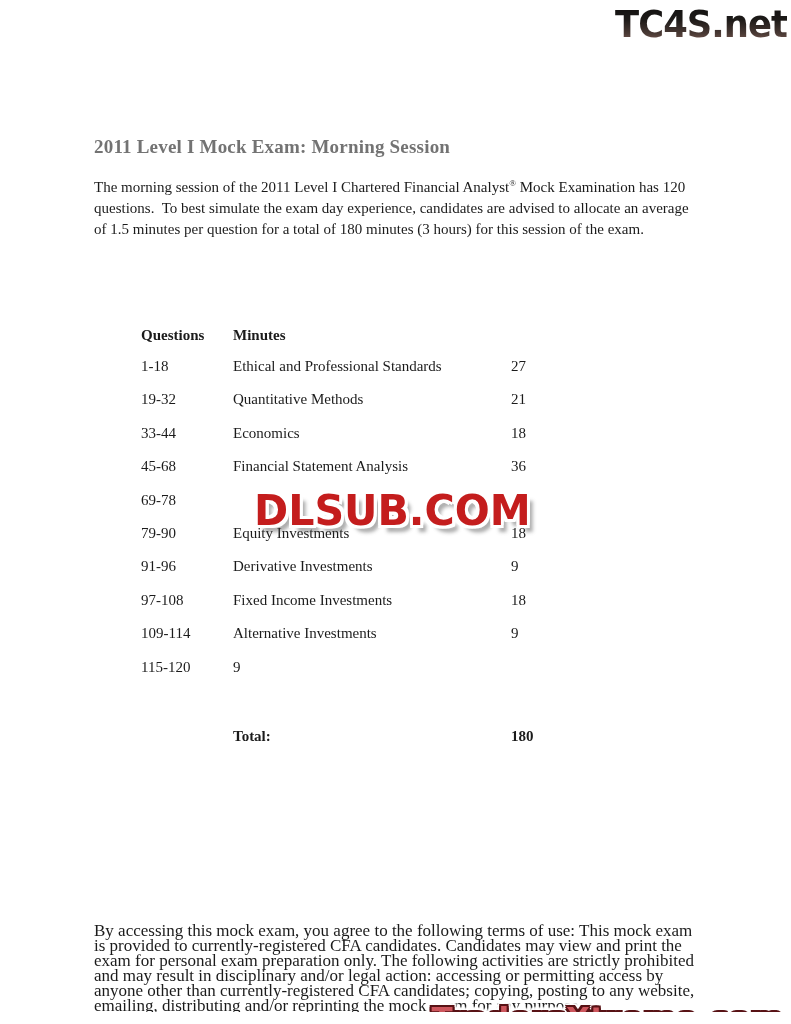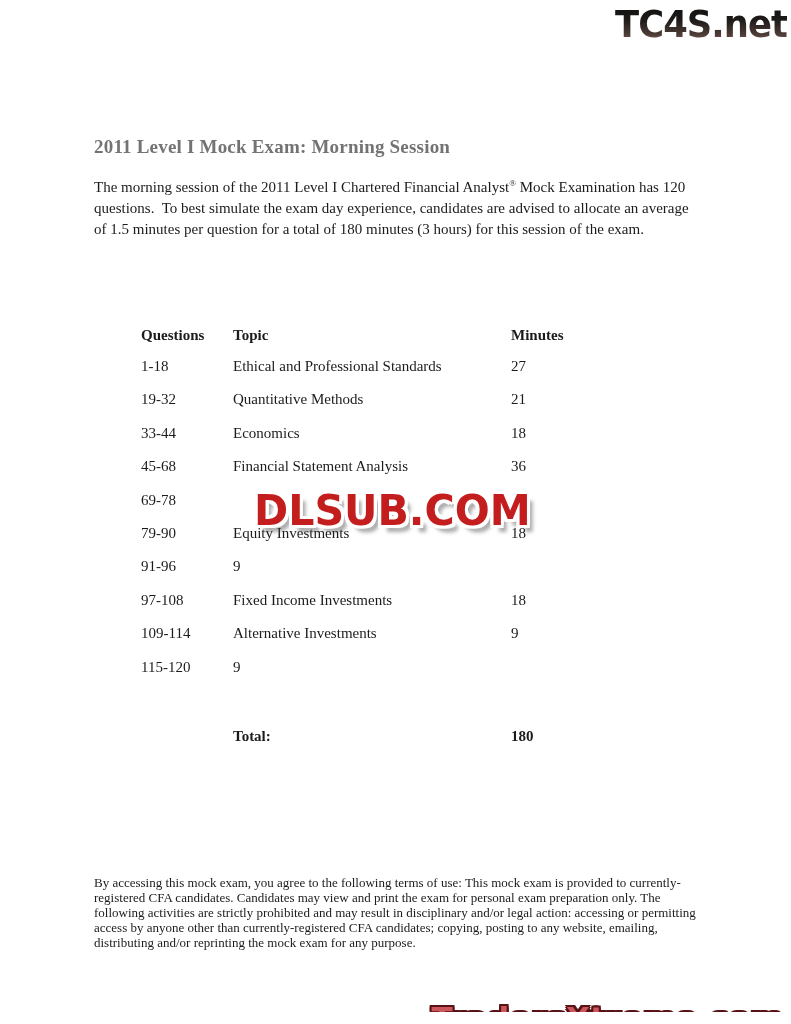--- a/index.html
+++ b/index.html
@@ -29,22 +29,22 @@
 
   
   .wm-dlsub{position:absolute;left:254px;top:486px;
     font-family:"DejaVu Sans",sans-serif;font-weight:bold;font-size:42px;letter-spacing:0;
     color:#c41d1d;transform:scaleX(0.98);transform-origin:left top;
     text-shadow:
       -3px -3px 0 #fff, 3px -3px 0 #fff, -3px 3px 0 #fff, 3px 3px 0 #fff,
       -3px 0 0 #fff, 3px 0 0 #fff, 0 -3px 0 #fff, 0 3px 0 #fff,
       6px 7px 4px rgba(70,70,70,0.45);}
 
-  .terms{position:absolute;left:94px;top:862px;width:608px;
-    font-size:13px;line-height:15.1px;}
+  .terms{position:absolute;left:94px;top:906px;width:608px;
+    font-size:17px;line-height:15.1px;}
 
   
   .wm-bottom{position:absolute;top:1000px;right:8px;
     font-family:"DejaVu Sans",sans-serif;font-weight:bold;font-size:31px;letter-spacing:0.5px;
     color:#cd565d;
     text-shadow:
       -2px -2px 0 #581215, 2px -2px 0 #581215, -2px 2px 0 #581215, 2px 2px 0 #581215,
       -2px 0 0 #581215, 2px 0 0 #581215, 0 -2px 0 #581215, 0 2px 0 #581215,
       -4px -4px 2px #ffffff, 4px -4px 2px #ffffff, -4px 4px 2px #ffffff, 4px 4px 2px #ffffff,
       0 5px 2px #ffffff, 0 -5px 2px #ffffff, 5px 0 2px #ffffff, -5px 0 2px #ffffff;}
@@ -56,21 +56,20 @@
 
   <div class="logo-top">TC4S.net</div>
 
   <h1 class="title">2011 Level I Mock Exam: Morning Session</h1>
 
   <p class="intro"><span>The morning session of the 2011 Level I Chartered Financial Analyst</span><sup>®</sup><span> Mock Examination has 120 questions.  To best simulate the exam day experience, candidates are advised to allocate an average of 1.5 minutes per question for a total of 180 minutes (3 hours) for this session of the exam.</span></p>
 
   <div class="table">
     <div class="trow header">
       <div class="cell">Questions</div>
-      <div class="cell">Topic</div>
       <div class="cell">Minutes</div>
     </div>
 
     <div id="table-body">
         <div class="trow">
           <div class="cell">1-18</div>
           <div class="cell">Ethical and Professional Standards</div>
           <div class="cell">27</div>
         </div>
         <div class="trow">
@@ -92,20 +91,21 @@
           <div class="cell">69-78</div>
           <div class="cell"></div>
         </div>
         <div class="trow">
           <div class="cell">79-90</div>
           <div class="cell">Equity Investments</div>
           <div class="cell">18</div>
         </div>
         <div class="trow">
           <div class="cell">91-96</div>
+          <div class="cell">Derivative Investments</div>
           <div class="cell">9</div>
         </div>
         <div class="trow">
           <div class="cell">97-108</div>
           <div class="cell">Fixed Income Investments</div>
           <div class="cell">18</div>
         </div>
         <div class="trow">
           <div class="cell">109-114</div>
           <div class="cell">Alternative Investments</div>

